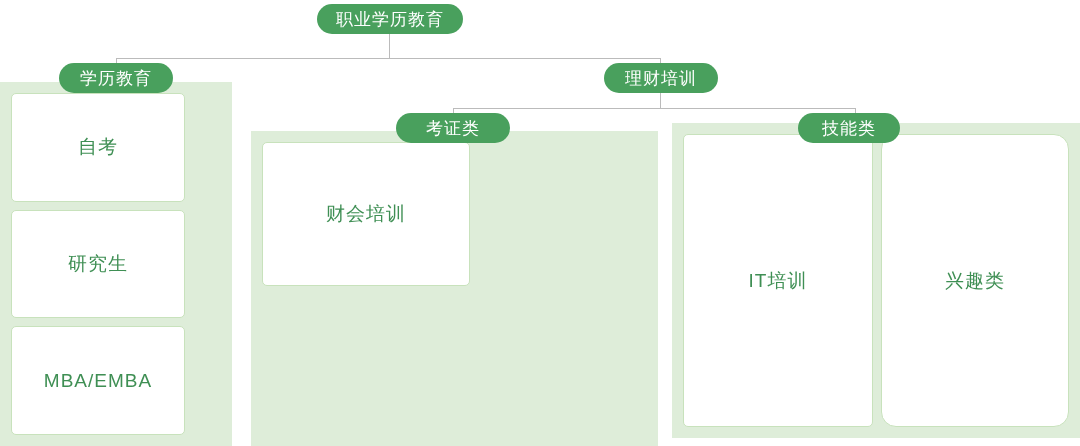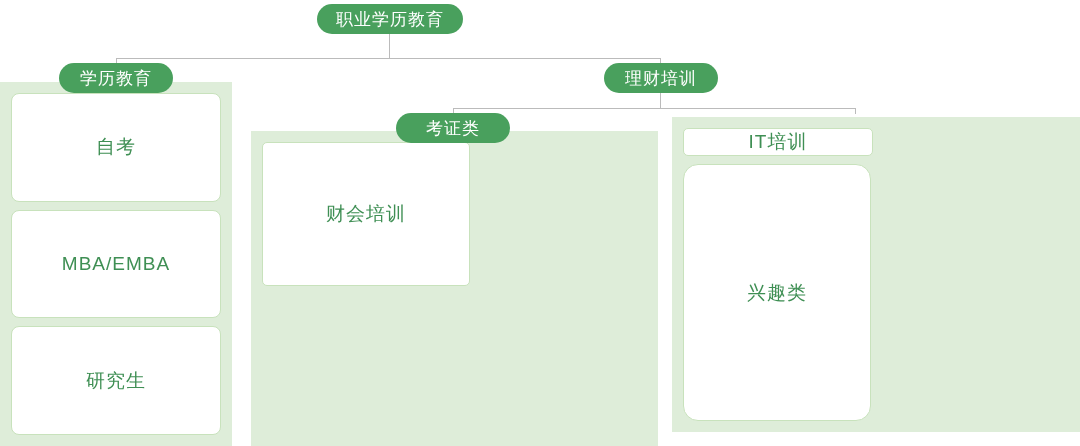--- a/index.html
+++ b/index.html
@@ -68,42 +68,41 @@
     left: 251px;
     top: 131px;
     width: 407px;
     height: 315px;
     flex-wrap: wrap;
     gap: 8px;
     align-content: flex-start;
   }
   .panel-right {
     left: 672px;
-    top: 117px;
+    top: 123px;
     width: 408px;
     height: 315px;
     gap: 8px;
-    flex-direction: column;
   }
 
   
   .card {
     box-sizing: border-box;
     background: #ffffff;
     border: 1px solid #c8e2bc;
     border-radius: 5px;
     display: flex;
     align-items: center;
     justify-content: center;
     color: #3f8f54;
     font-size: 19px;
     letter-spacing: 1px;
     text-align: center;
   }
-  .panel-left .card { width: 210px; flex: 1 1 0; border-radius: 8px; }
+  .panel-left .card { width: 174px; flex: 1 1 0; }
   .panel-mid .card { width: 208px; height: 144px; }
   .panel-right .col-narrow {
     display: flex;
     flex-direction: column;
     gap: 8px;
     width: 190px;
   }
   .panel-right .col-narrow .card { flex: 1 1 0; width: 100%; }
   .panel-right .card-tall { width: 188px; height: 293px; border-radius: 15px; }
 </style>
@@ -123,25 +122,26 @@
   <div class="line v" style="left:855px; top:108px; height:6px;"></div>
 
   <div class="pill root">职业学历教育</div>
 
   <div class="pill lvl1-left">学历教育</div>
 
   <div class="pill lvl1-right">理财培训</div>
 
   <div class="pill lvl2-left">考证类</div>
 
+  <div class="pill lvl2-right">技能类</div>
 
   <div class="panel panel-left">
     <div class="card">自考</div>
+    <div class="card">研究生</div>
     <div class="card">MBA/EMBA</div>
-    <div class="card">研究生</div>
   </div>
 
   <div class="panel panel-mid">
     <div class="card">财会培训</div>
 
   </div>
 
   <div class="panel panel-right">
     <div class="col-narrow">
       <div class="card">IT培训</div>

